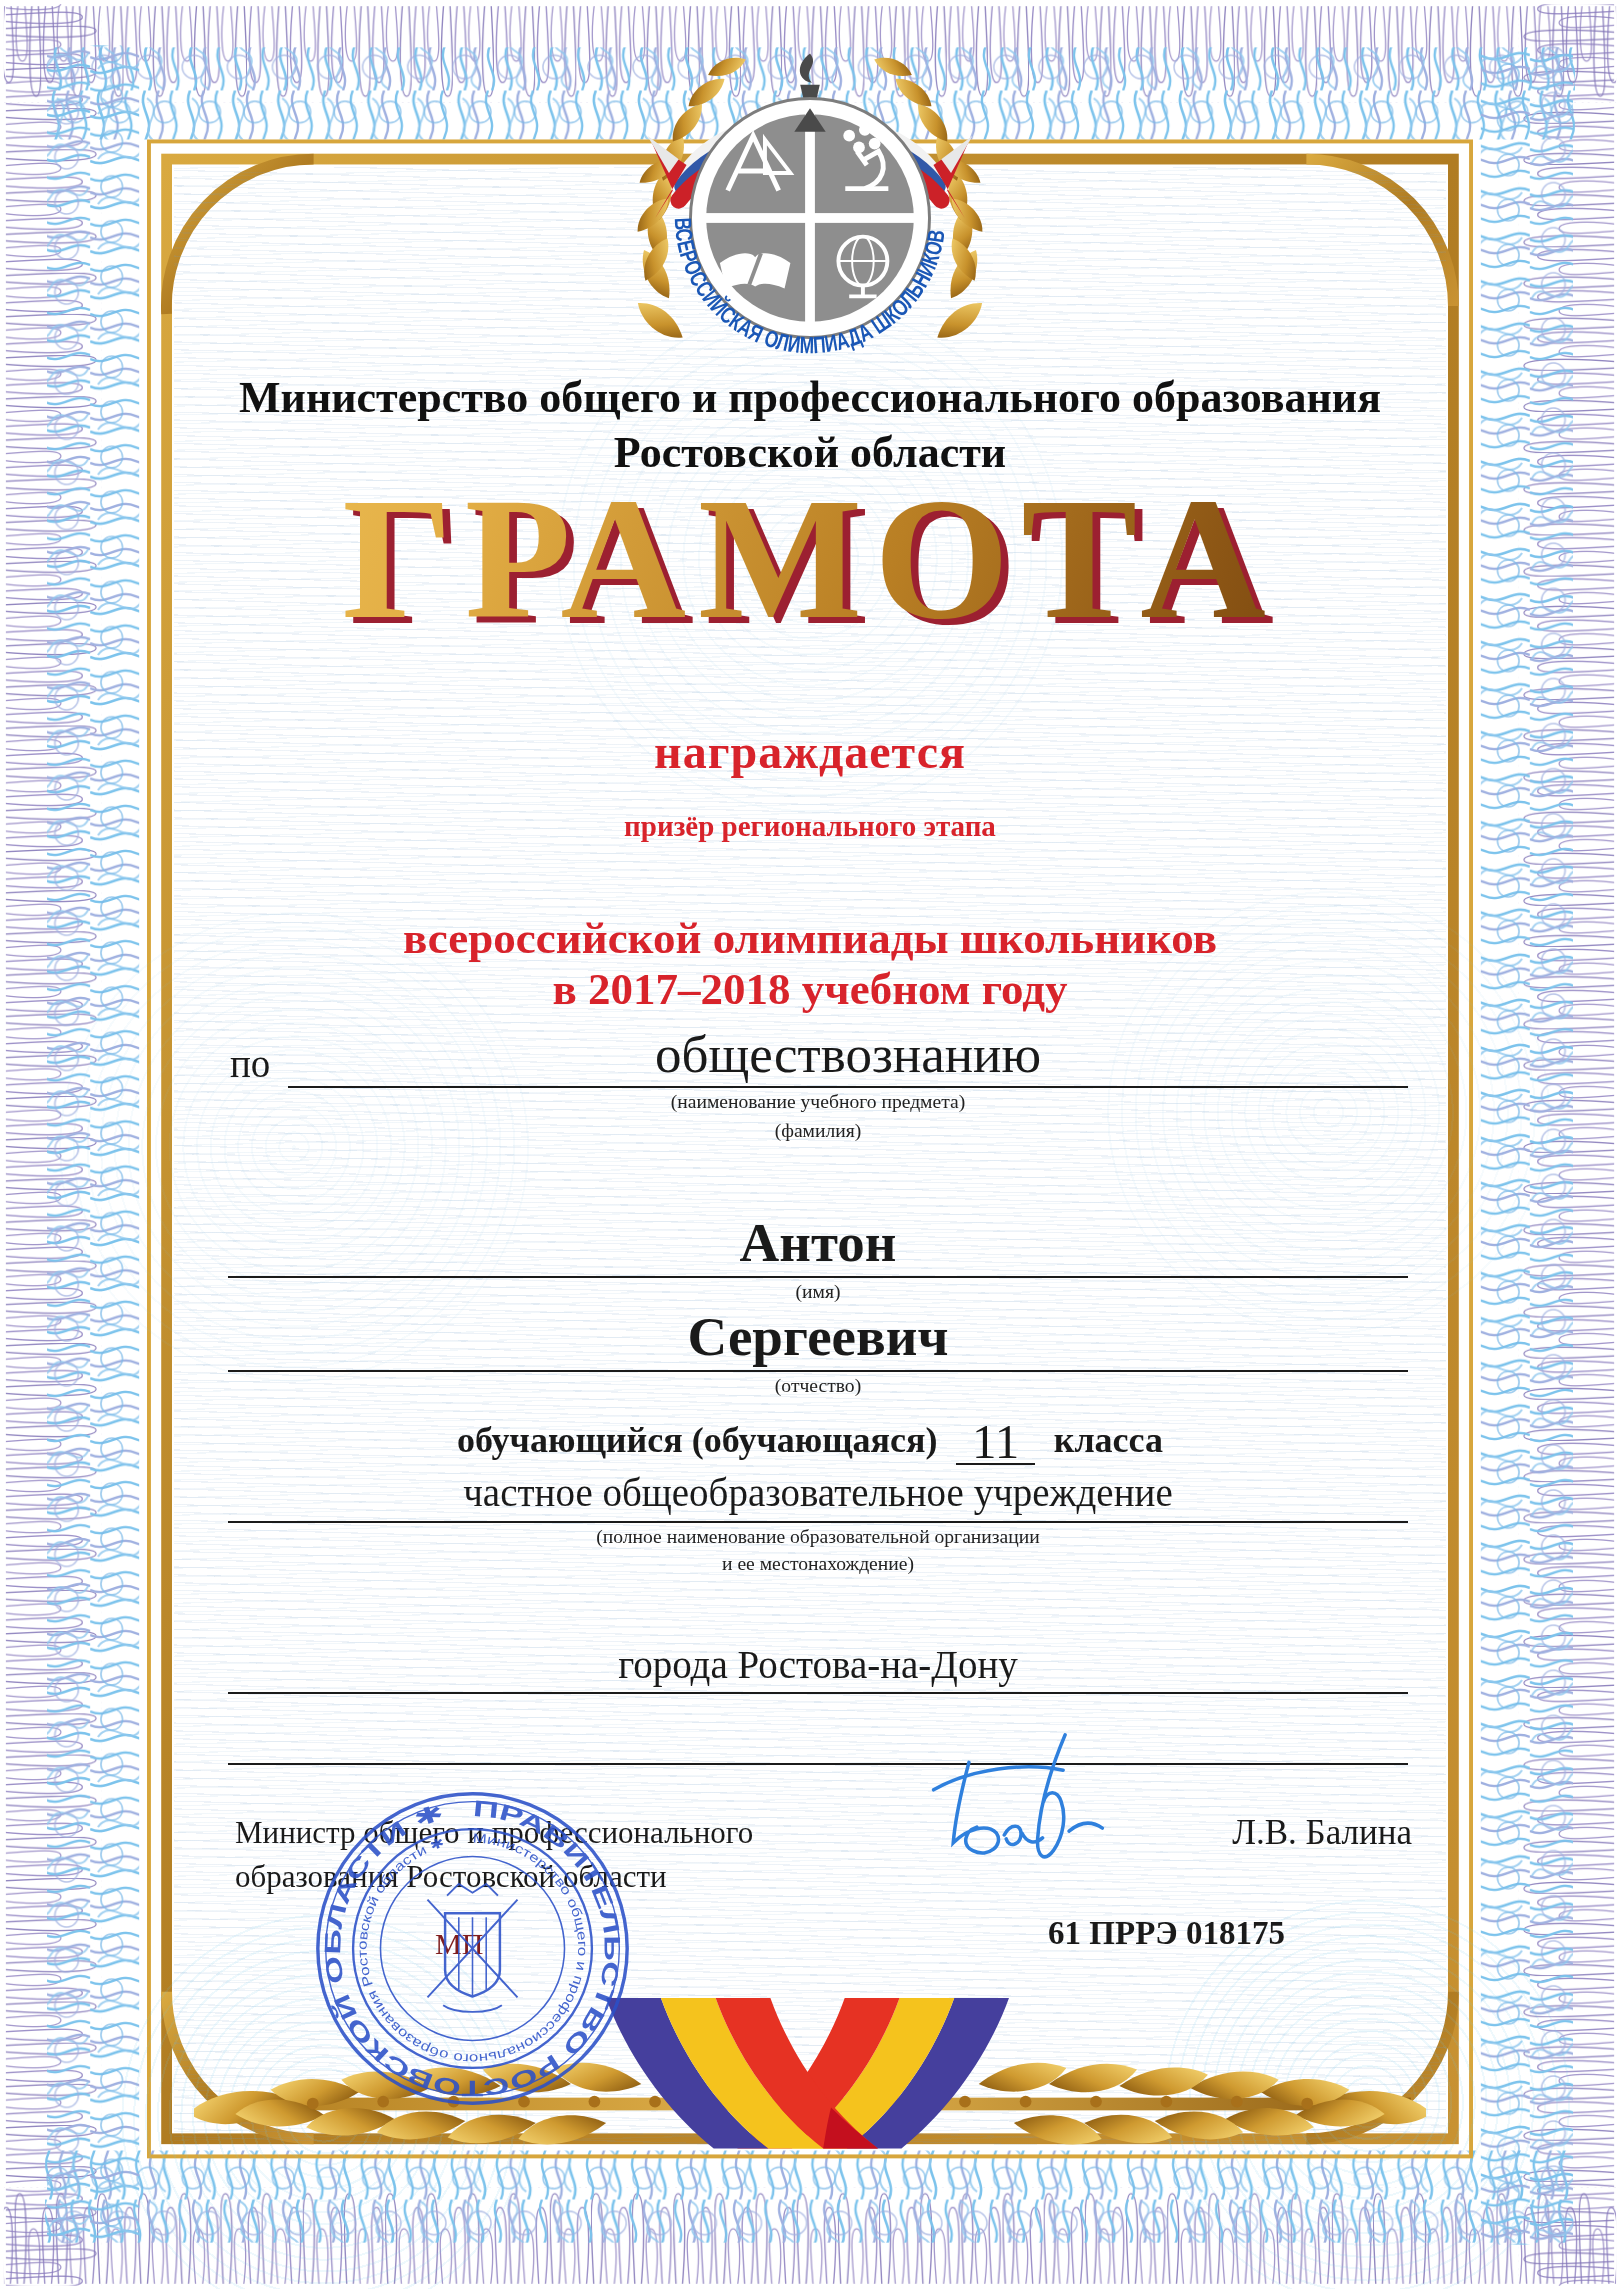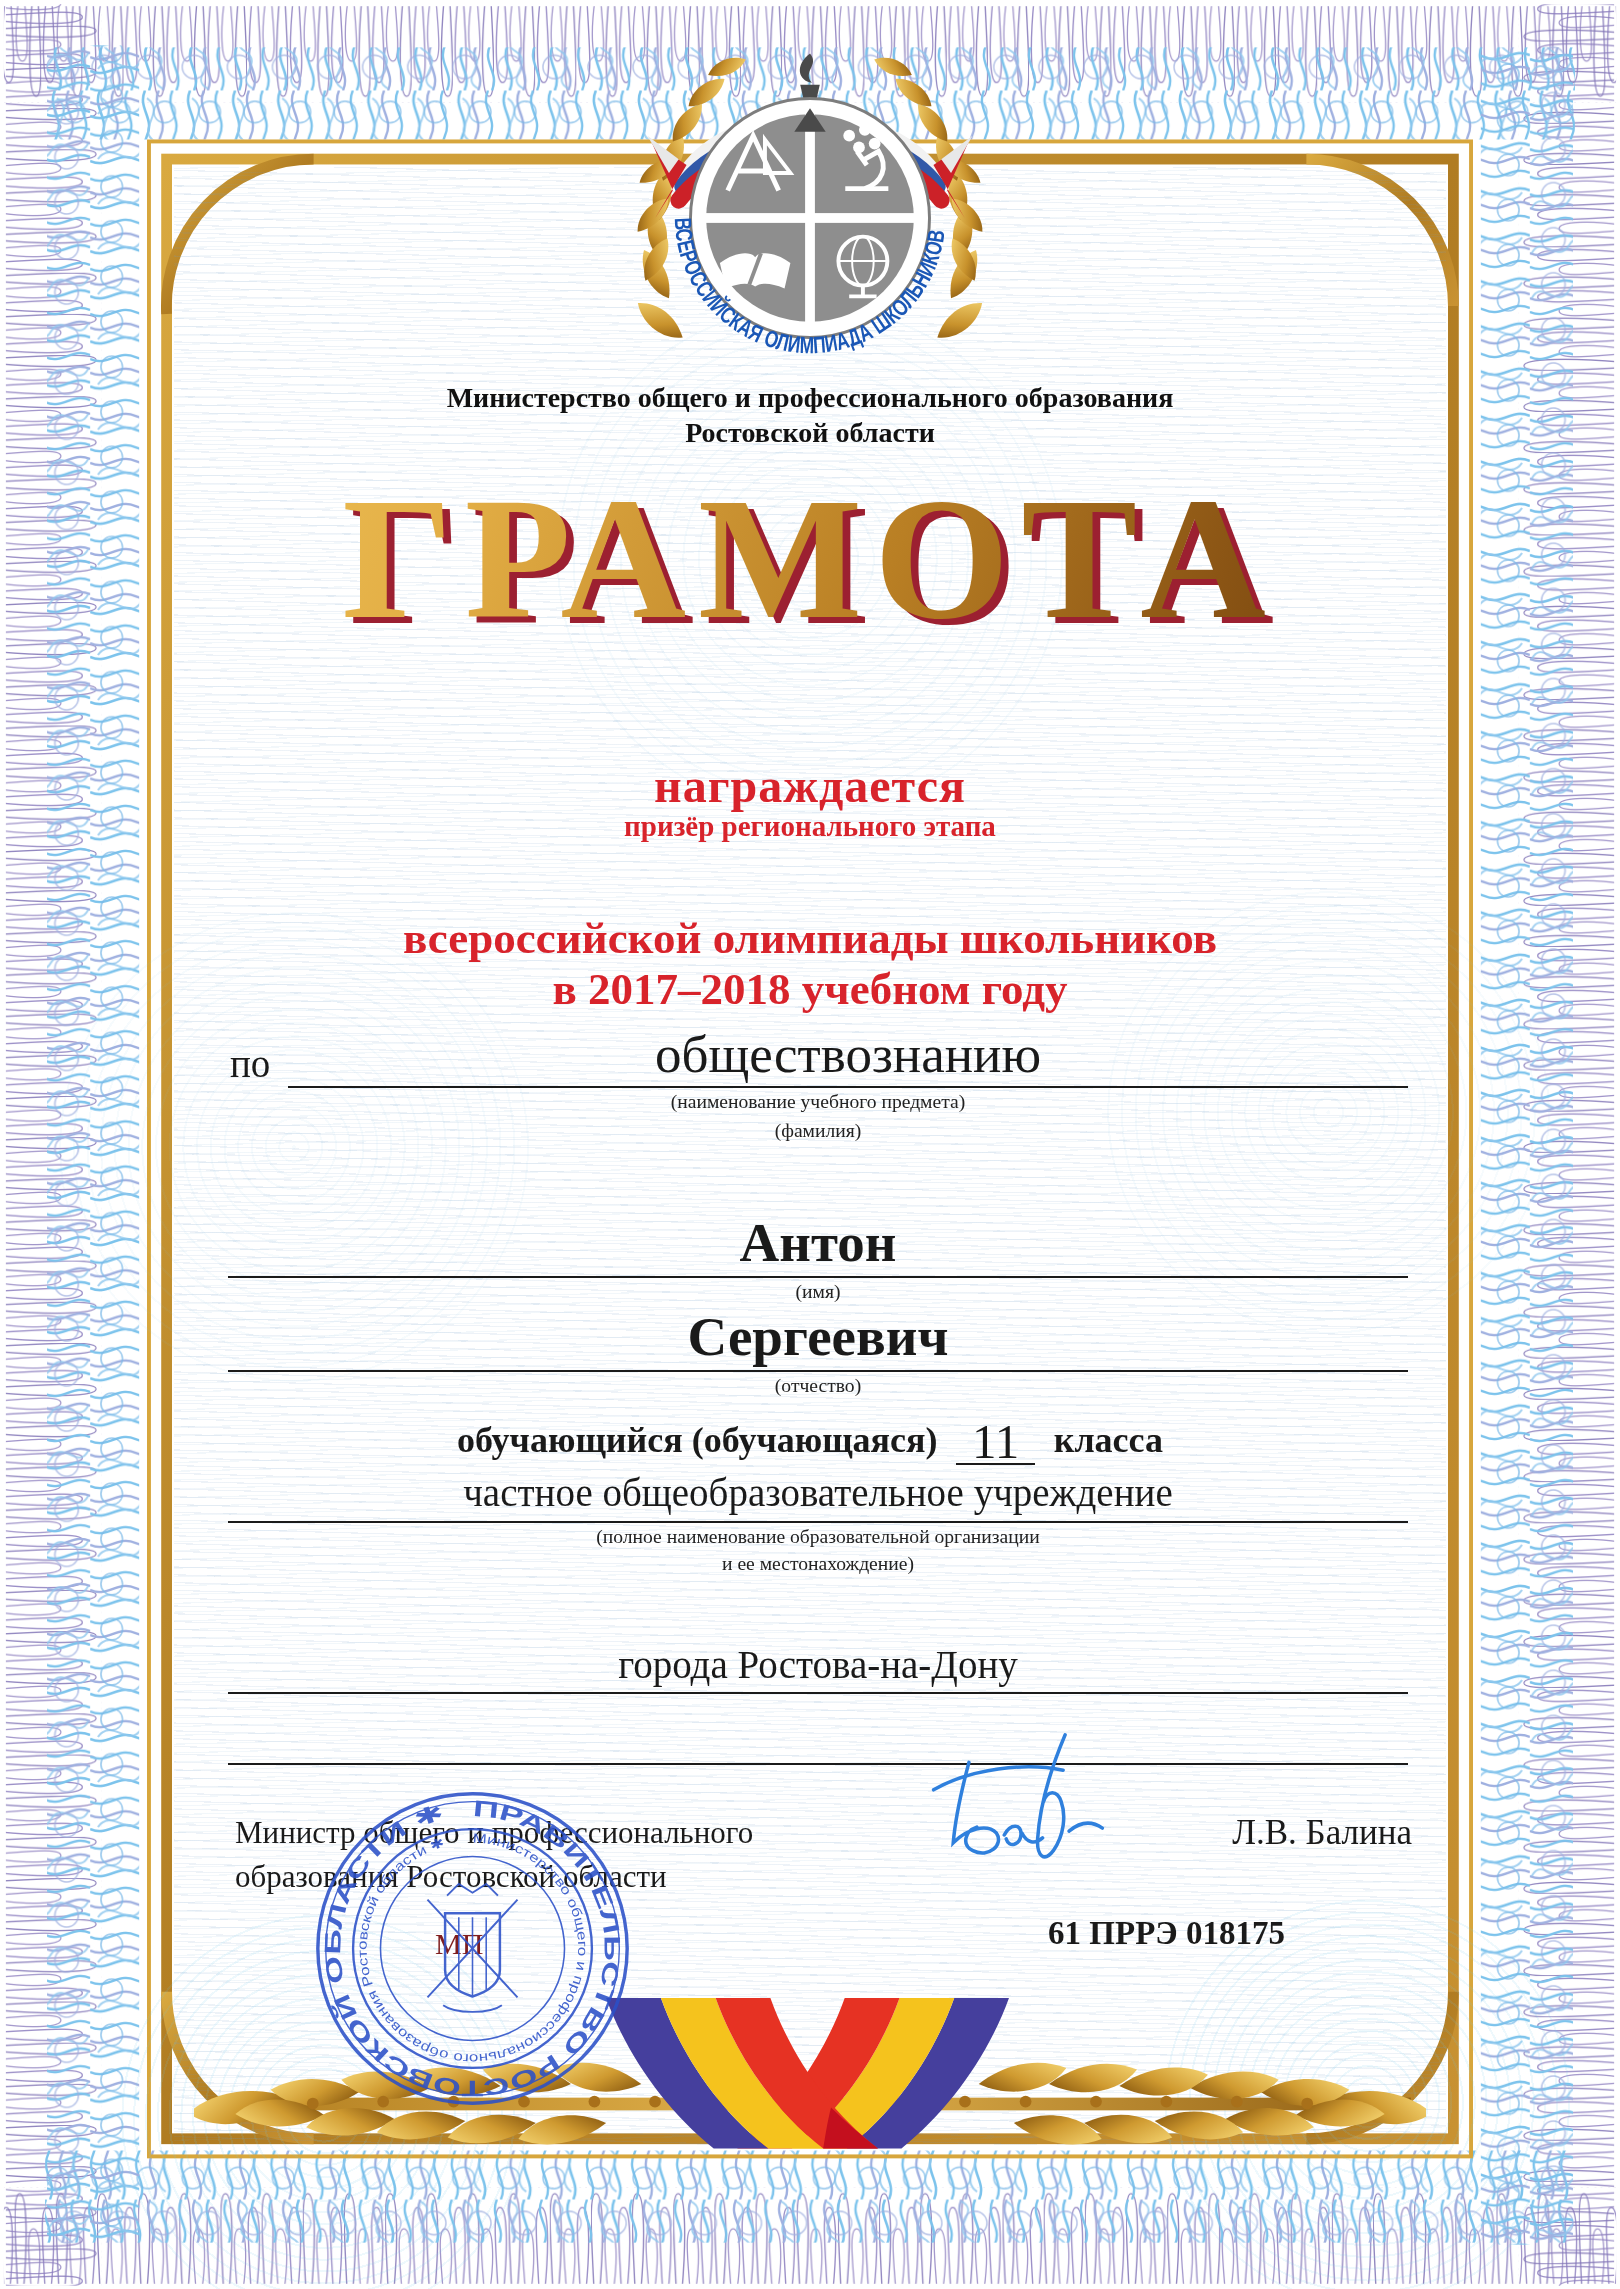--- a/index.html
+++ b/index.html
@@ -21,32 +21,32 @@
   .r4{left:118px;top:1911px;width:412px;height:412px;opacity:.6;
       background:repeating-radial-gradient(circle, rgba(110,200,235,0.20) 0 2px, rgba(0,0,0,0) 2px 11.8px);}
   .r5{left:1157px;top:1892px;width:421px;height:421px;opacity:.6;
       background:repeating-radial-gradient(circle, rgba(110,200,235,0.20) 0 2px, rgba(0,0,0,0) 2px 11.8px);}
 
   .abs{position:absolute;z-index:2;}
   .center{left:0;width:1620px;text-align:center;}
 
   .emblem{left:618px;top:25.5px;width:384px;height:335px;}
 
-  .ministry{top:370px;font-weight:bold;font-size:28px;line-height:1.26;color:#111;margin-top:10px;}
+  .ministry{top:370px;font-weight:bold;font-size:44px;line-height:1.26;color:#111;}
 
   .title-wrap{top:463px;height:225px;}
   .title-layer{position:absolute;left:0;width:1620px;text-align:center;
       font-weight:bold;font-size:174px;letter-spacing:11.8px;line-height:1.1;
       font-family:"Liberation Serif","DejaVu Serif",serif;}
   .title-shadow{color:#9c2031;transform:translate(7.8px,5.9px);}
   .title-fill{background:linear-gradient(110deg,#f2c95e 5%,#e3ae45 28%,#b97f24 55%,#8a5414 75%,#5c3006 96%);
       -webkit-background-clip:text;background-clip:text;color:transparent;}
 
   .red{color:#d8232b;font-weight:bold;}
-  .awarded{top:758px;font-size:48px;letter-spacing:1px;}
+  .awarded{top:724px;font-size:48px;letter-spacing:1px;}
   .aw1{top:810px;font-size:29px;}
   .aw2{top:912px;font-size:45px;}
   .aw3{top:963px;font-size:45px;}
 
   .frow{position:absolute;left:228px;width:1180px;z-index:2;}
   .fline{border-bottom:2.9px solid #1b1b1b;text-align:center;}
   .fcap{text-align:center;font-size:19.6px;color:#222;padding-top:2.9px;}
   .prefixrow{display:flex;align-items:flex-end;}
   .prefix{font-size:39px;padding:0 17.6px 2px 2px;}
   .grow{flex:1;}

